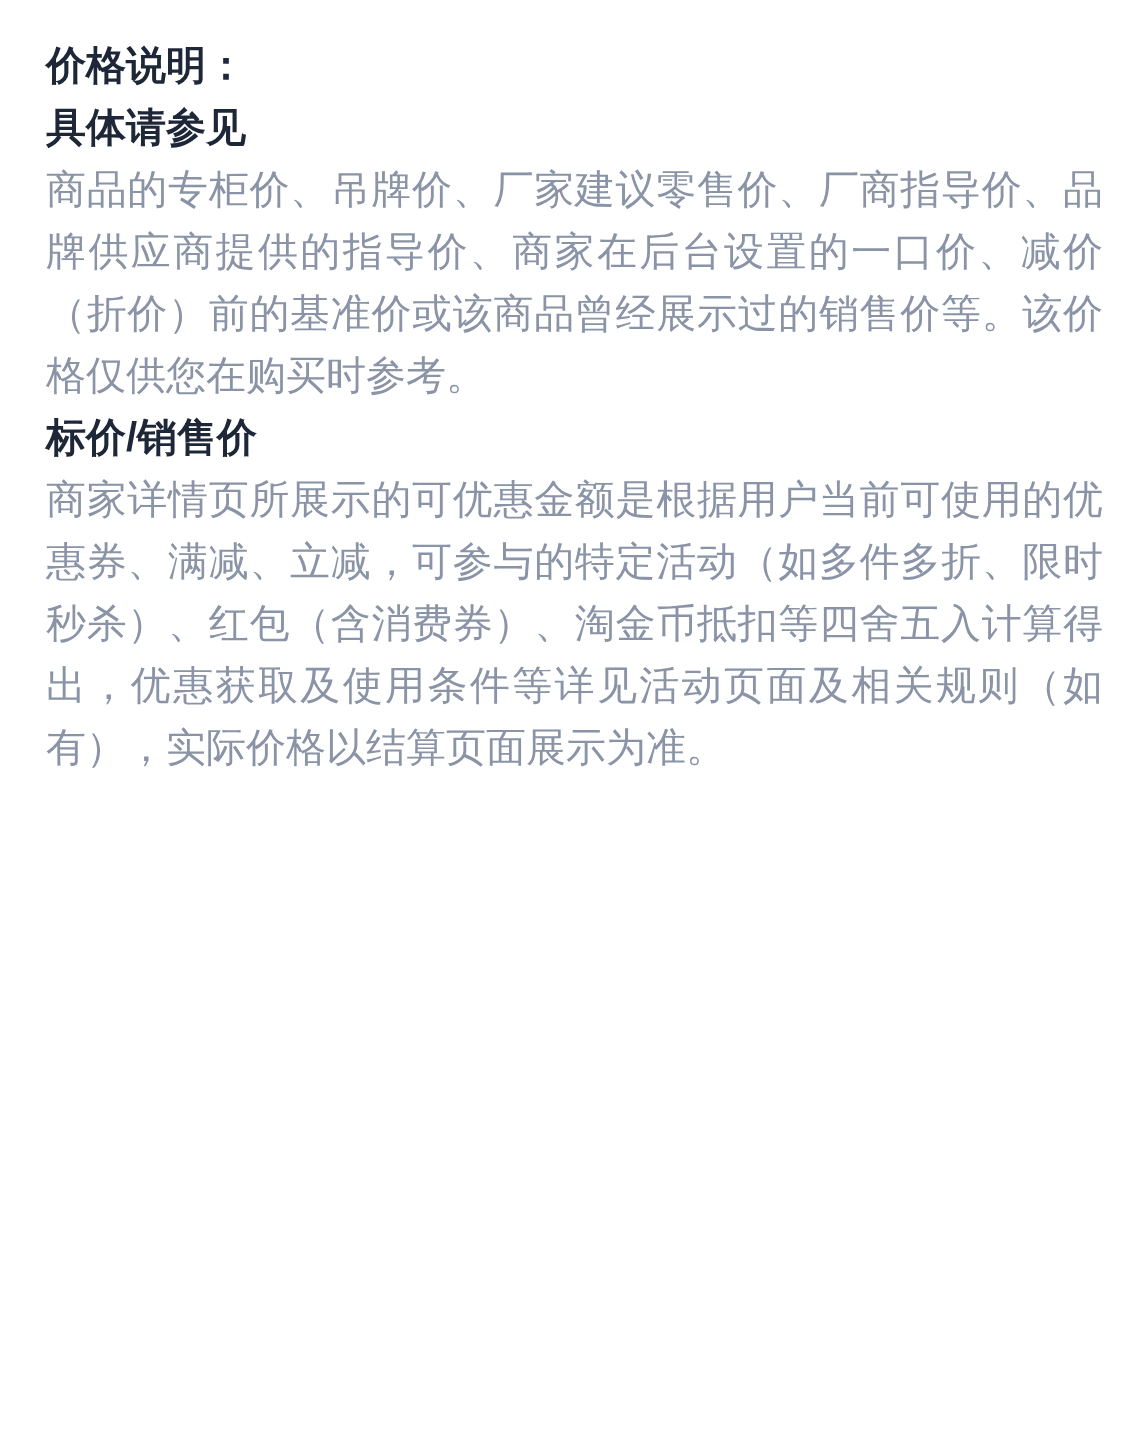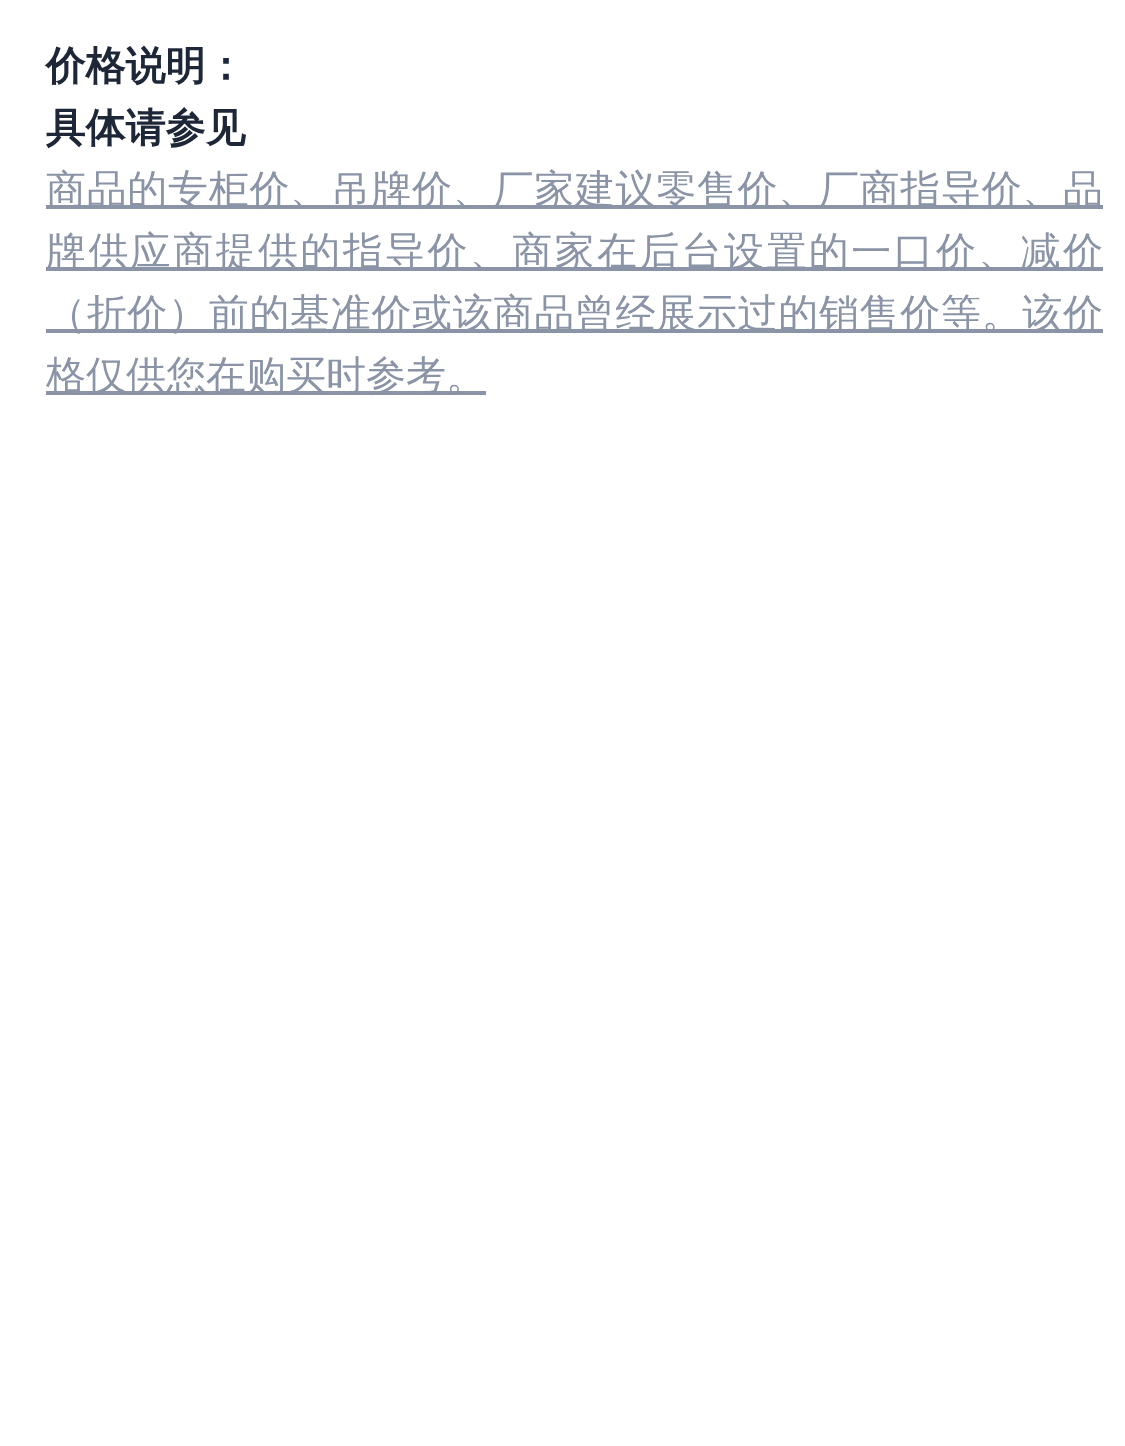--- a/index.html
+++ b/index.html
@@ -33,36 +33,38 @@
     .heading {
       color: #1e2737;
       font-weight: 600;
     }
     .body-text {
       color: #8a94a6;
       font-weight: 400;
     }
     .doc-title      { margin-bottom: 58px; }
     .sec-heading-1  { margin-bottom: 10px; }
-    .sec-body-1     { margin-bottom: 64px; text-decoration: underline; }
+    .sec-body-1     { margin-bottom: 64px; }
     .sec-heading-2  { margin-bottom: 6px;  }
     .sec-body-2     { margin-bottom: 66px; }
     .para-discount  { margin-bottom: 64px; }
     .para-disclaimer{ margin-bottom: 0;    }
   </style>
 </head>
 <body>
 
 <div class="price-notes">
 
   <div class="txt heading doc-title">价格说明：</div>
 
   <div>
     <div class="txt heading sec-heading-1">具体请参见</div>
     <p class="txt body-text sec-body-1">商品的专柜价、吊牌价、厂家建议零售价、厂商指导价、品牌供应商提供的指导价、商家在后台设置的一口价、减价（折价）前的基准价或该商品曾经展示过的销售价等。该价格仅供您在购买时参考。</p>
   </div>
 
   <div>
+    <div class="txt heading sec-heading-2">标价/销售价</div>
   </div>
 
+  <p class="txt body-text para-discount">商家详情页所展示的可优惠金额是根据用户当前可使用的优惠券、满减、立减，可参与的特定活动（如多件多折、限时秒杀）、红包（含消费券）、淘金币抵扣等四舍五入计算得出，优惠获取及使用条件等详见活动页面及相关规则（如有），实际价格以结算页面展示为准。</p>
 
 
 </div>
 
 </body></html>

